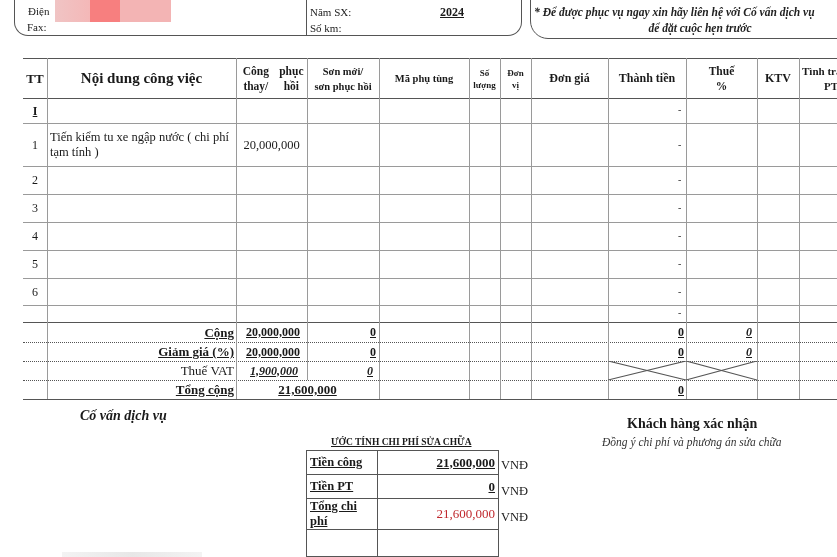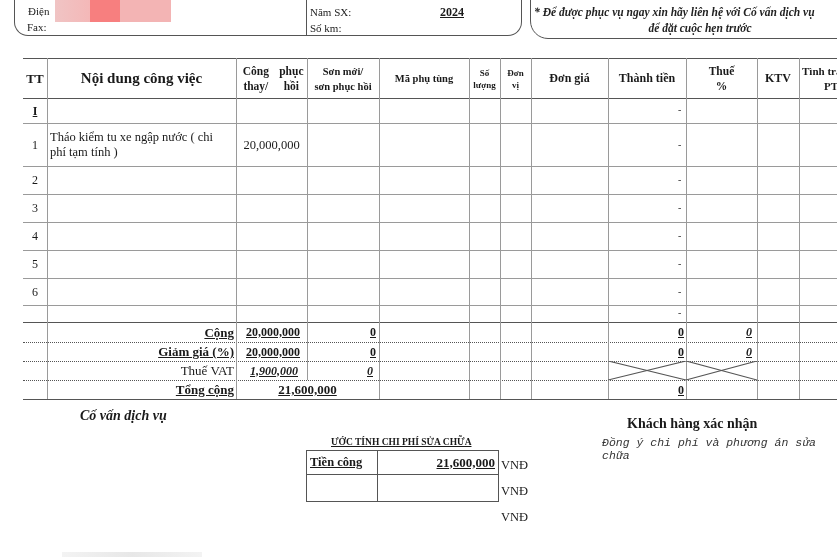--- a/index.html
+++ b/index.html
@@ -121,21 +121,21 @@
   </div>
 
   <div class="cell ctr b" style="left:23px;top:99px;width:24px;height:24px;font-size:12px;">I</div>
   <div class="cell ctr" style="left:23px;top:124px;width:24px;height:42px;font-size:12px;">1</div>
   <div class="cell ctr" style="left:23px;top:167px;width:24px;height:27px;font-size:12px;">2</div>
   <div class="cell ctr" style="left:23px;top:195px;width:24px;height:27px;font-size:12px;">3</div>
   <div class="cell ctr" style="left:23px;top:223px;width:24px;height:27px;font-size:12px;">4</div>
   <div class="cell ctr" style="left:23px;top:251px;width:24px;height:27px;font-size:12px;">5</div>
   <div class="cell ctr" style="left:23px;top:279px;width:24px;height:26px;font-size:12px;">6</div>
 
-  <div class="cell" style="left:50px;top:126px;width:182px;height:38px;font-size:12.5px;line-height:15px;">Tháo kiểm tu xe ngập nước ( chi phí tạm tính )</div>
+  <div class="cell" style="left:50px;top:126px;width:182px;height:38px;font-size:12.5px;line-height:15px;">Tiến kiểm tu xe ngập nước ( chi phí tạm tính )</div>
   <div class="cell ctr" style="left:236px;top:124px;width:71px;height:42px;font-size:12.5px;">20,000,000</div>
 
   <div class="dash" style="left:678px;top:104px;">-</div>
   <div class="dash" style="left:678px;top:139px;">-</div>
   <div class="dash" style="left:678px;top:174px;">-</div>
   <div class="dash" style="left:678px;top:202px;">-</div>
   <div class="dash" style="left:678px;top:230px;">-</div>
   <div class="dash" style="left:678px;top:258px;">-</div>
   <div class="dash" style="left:678px;top:286px;">-</div>
   <div class="dash" style="left:678px;top:307px;">-</div>
@@ -178,23 +178,31 @@
 <div class="abs" style="left:62px;top:552px;width:140px;height:5px;background:linear-gradient(90deg,#eee,#ddd,#eee);opacity:.7;"></div>
 
 <div class="abs b" style="left:331px;top:437px;font-size:9.5px;">ƯỚC TÍNH CHI PHÍ SỬA CHỮA</div>
 <table class="est-table">
   <tbody>
       <tr>
     <td class="b" style="width:64px;margin-top:24px;">Tiền công</td>
     <td class="b" style="width:114px;text-align:right;font-size:13px;">21,600,000</td>
   </tr>
   <tr>
+    <td class="b">Tiền PT</td>
+    <td class="b" style="text-align:right;font-size:13px;">0</td>
+  </tr>
+  <tr>
+    <td class="b">Tổng chi phí</td>
+    <td style="text-align:right;font-size:13px;color:#c0282d;">21,600,000</td>
+  </tr>
+  <tr>
     <td style="height:26px;"></td>
     <td></td>
   </tr>
 </tbody>
   </table>
 <div class="vnd" style="left:501px;top:458px;">VNĐ</div>
 <div class="vnd" style="left:501px;top:484px;">VNĐ</div>
 <div class="vnd" style="left:501px;top:510px;">VNĐ</div>
 
 <div class="abs sig-title" style="left:627px;top:416px;">Khách hàng xác nhận</div>
-<div class="abs i" style="left:602px;top:436px;font-size:11.5px;color:#333;font-family:Liberation Mono, monospace;">Đồng ý chi phí và phương án sửa chữa</div>
+<div class="abs i" style="left:602px;top:436px;font-size:11.5px;color:#333;">Đồng ý chi phí và phương án sửa chữa</div>
 
 </body></html>

